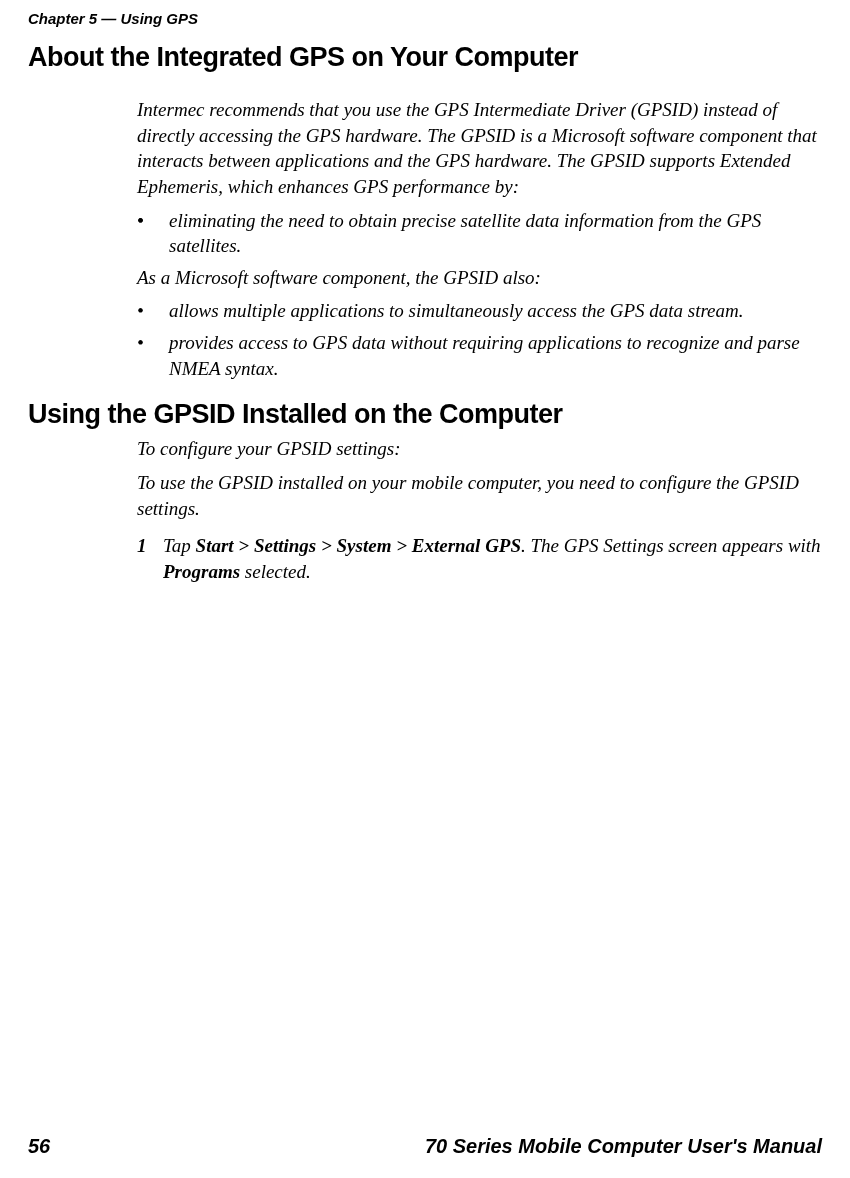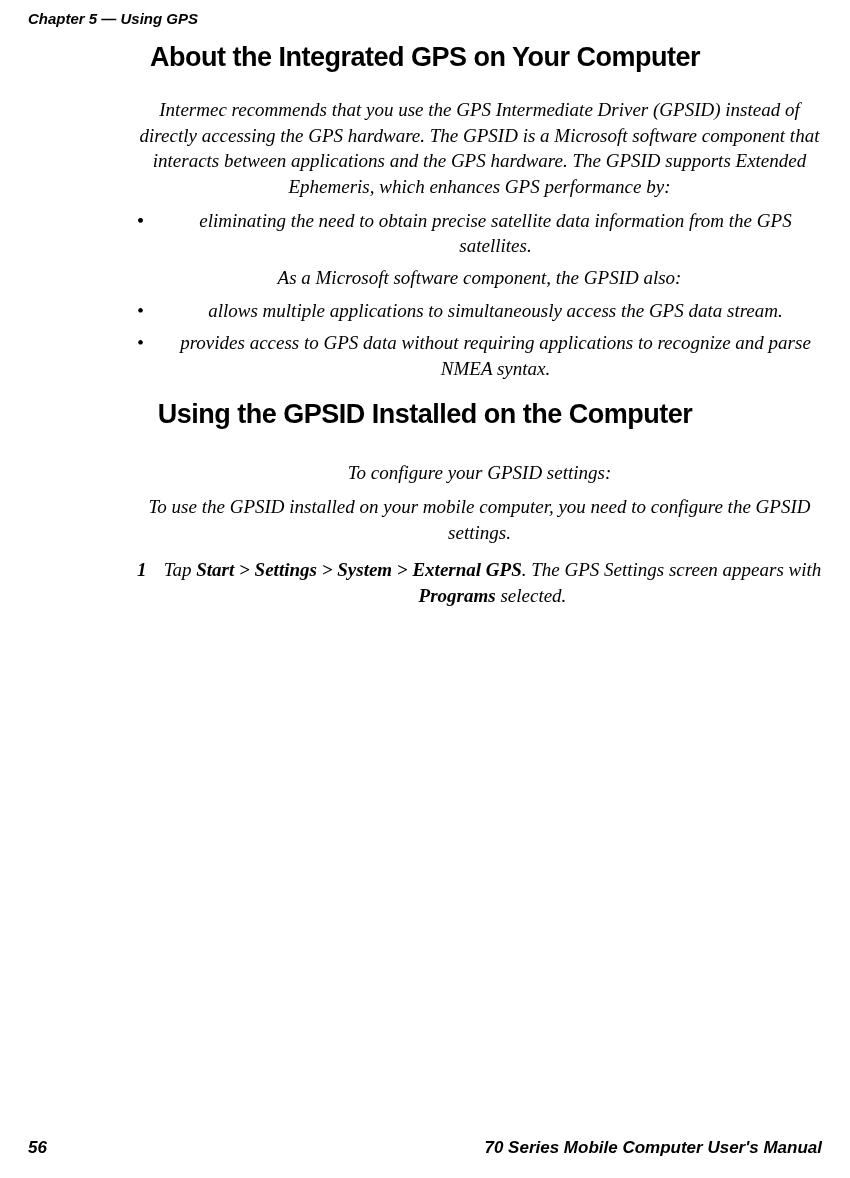--- a/index.html
+++ b/index.html
@@ -3,21 +3,20 @@
   <meta charset="utf-8">
   <style>
     @page {
       size: 850px 1178px;
       margin: 0;
     }
     * {
       margin: 0;
       padding: 0;
       box-sizing: border-box;
-      text-align: center;
     }
     body {
       width: 850px;
       height: 1178px;
       background: #ffffff;
       font-family: Georgia, 'Times New Roman', serif;
       color: #000000;
       position: relative;
       padding: 0;
     }
@@ -41,21 +40,21 @@
       font-weight: 900;
       font-size: 27px;
       margin-bottom: 24px;
       letter-spacing: -0.5px;
     }
     h2 {
       font-family: Arial, Helvetica, sans-serif;
       font-weight: 900;
       font-size: 27px;
       margin-top: 18px;
-      margin-bottom: 30px;
+      margin-bottom: 6px;
       letter-spacing: -0.5px;
     }
     .body-block {
       margin-left: 109px;
       font-style: italic;
     }
     .body-para {
       font-family: Georgia, 'Times New Roman', serif;
       font-size: 19px;
       line-height: 1.35;
@@ -104,21 +103,21 @@
     .page-footer {
       position: absolute;
       bottom: 20px;
       left: 28px;
       right: 28px;
       display: flex;
       justify-content: space-between;
       font-family: Arial, Helvetica, sans-serif;
       font-weight: bold;
       font-style: italic;
-      font-size: 17px;
+      font-size: 20px;
     }
   </style>
 </head>
 <body>
 
 <div class="page-header">
   <span>Chapter 5 — Using GPS</span>
 </div>
 
 <div class="main-content">

